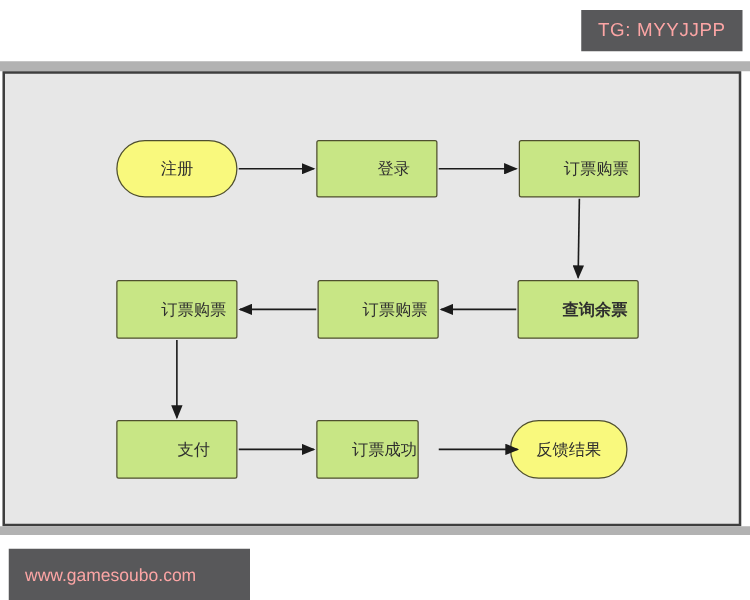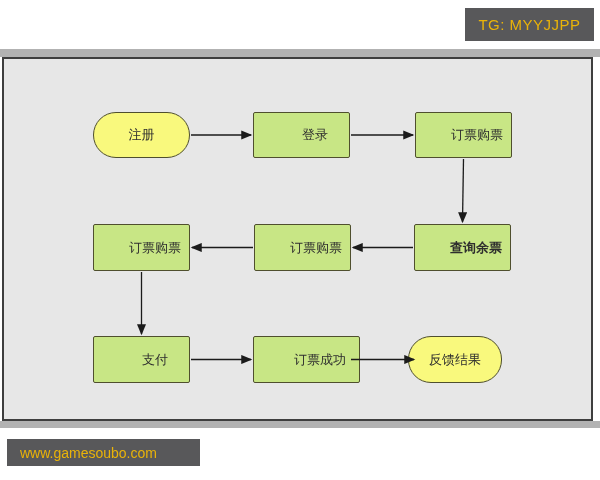--- a/index.html
+++ b/index.html
@@ -4,29 +4,29 @@
 <style>
   html,body{margin:0;padding:0;}
   body{
     width:600px;height:480px;position:relative;overflow:hidden;
     background:#ffffff;
     font-family:"Liberation Sans","DejaVu Sans",sans-serif;
   }
   .wm-box{
     position:absolute;
     background:var(--wm-bg,#58585a);
-    color:#eab308;
+    color:#fca5a5;
     display:flex;align-items:center;
   }
   #wm-top{
     top:8px;left:465px;width:129px;height:33px;
     justify-content:center;font-size:15px;letter-spacing:.5px;
   }
   #wm-bottom{
-    top:439px;left:7px;width:193px;height:27px;
+    top:439px;left:7px;width:193px;height:42px;
     padding-left:13px;font-size:14px;box-sizing:border-box;
   }
   #strip-top{
     position:absolute;left:0;top:49px;width:600px;height:8px;
     background:var(--strip,#b2b2b2);
   }
   #strip-bottom{
     position:absolute;left:0;top:421px;width:600px;height:7px;
     background:var(--strip,#b2b2b2);
   }
@@ -74,21 +74,21 @@
     </div>
     <div class="node rect" style="left: 254px; top: 224px; width: 97px; height: 47px;">
       <span>订票购票</span>
     </div>
     <div class="node rect" style="left: 93px; top: 224px; width: 97px; height: 47px;">
       <span>订票购票</span>
     </div>
     <div class="node rect" style="left: 93px; top: 336px; width: 97px; height: 47px;">
       <span>支付</span>
     </div>
-    <div class="node rect" style="left: 253px; top: 336px; width: 107px; height: 47px;">
+    <div class="node rect" style="left: 253px; top: 336px; width: 82px; height: 47px;">
       <span>订票成功</span>
     </div>
     <div class="node stadium" style="left: 408px; top: 336px; width: 94px; height: 47px;">
       <span>反馈结果</span>
     </div>
   </div>
 
 <svg id="edges-layer" width="600" height="480" viewBox="0 0 600 480">
   <defs>
     <marker id="arrowhead" markerWidth="9" markerHeight="7" refX="7.5" refY="3.5" orient="auto">

